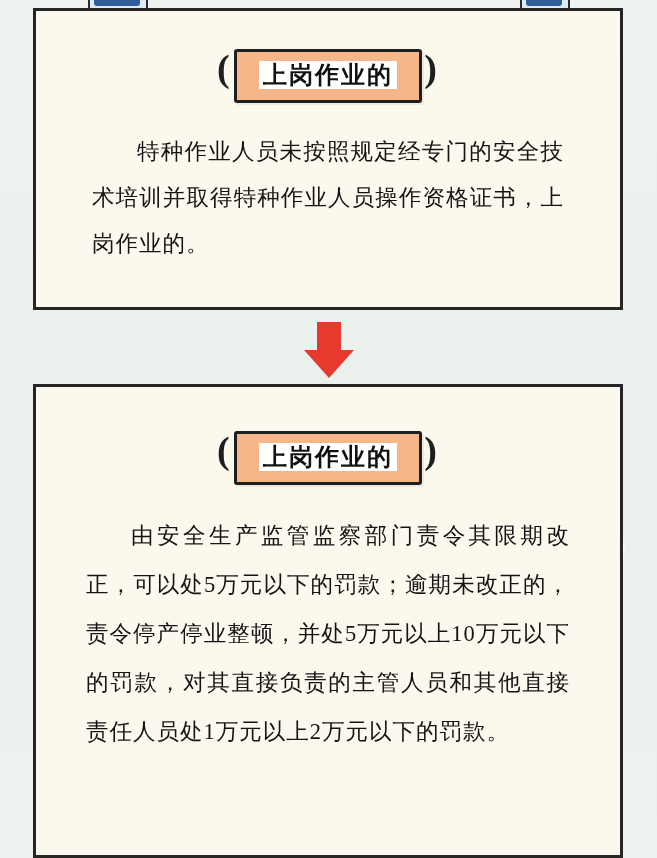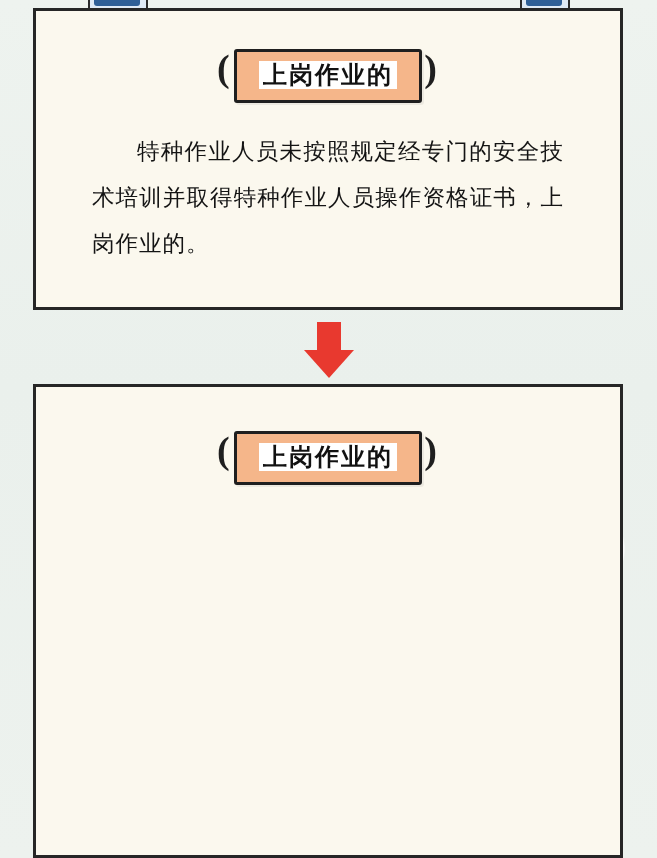--- a/index.html
+++ b/index.html
@@ -225,14 +225,17 @@
   </div>
 
   <div class="card liability">
     <div class="badge-wrap liability-badge">
       <div class="badge">
         <span class="paren l">(</span>
         <span class="badge-text">上岗作业的</span>
         <span class="paren r">)</span>
       </div>
     </div>
+    <div class="body-text">
+      <p>由安全生产监管监察部门责令其限期改正，可以处5万元以下的罚款；逾期未改正的，责令停产停业整顿，并处5万元以上10万元以下的罚款，对其直接负责的主管人员和其他直接责任人员处1万元以上2万元以下的罚款。</p>
+    </div>
   </div>
 </div>
 
 </body></html>

